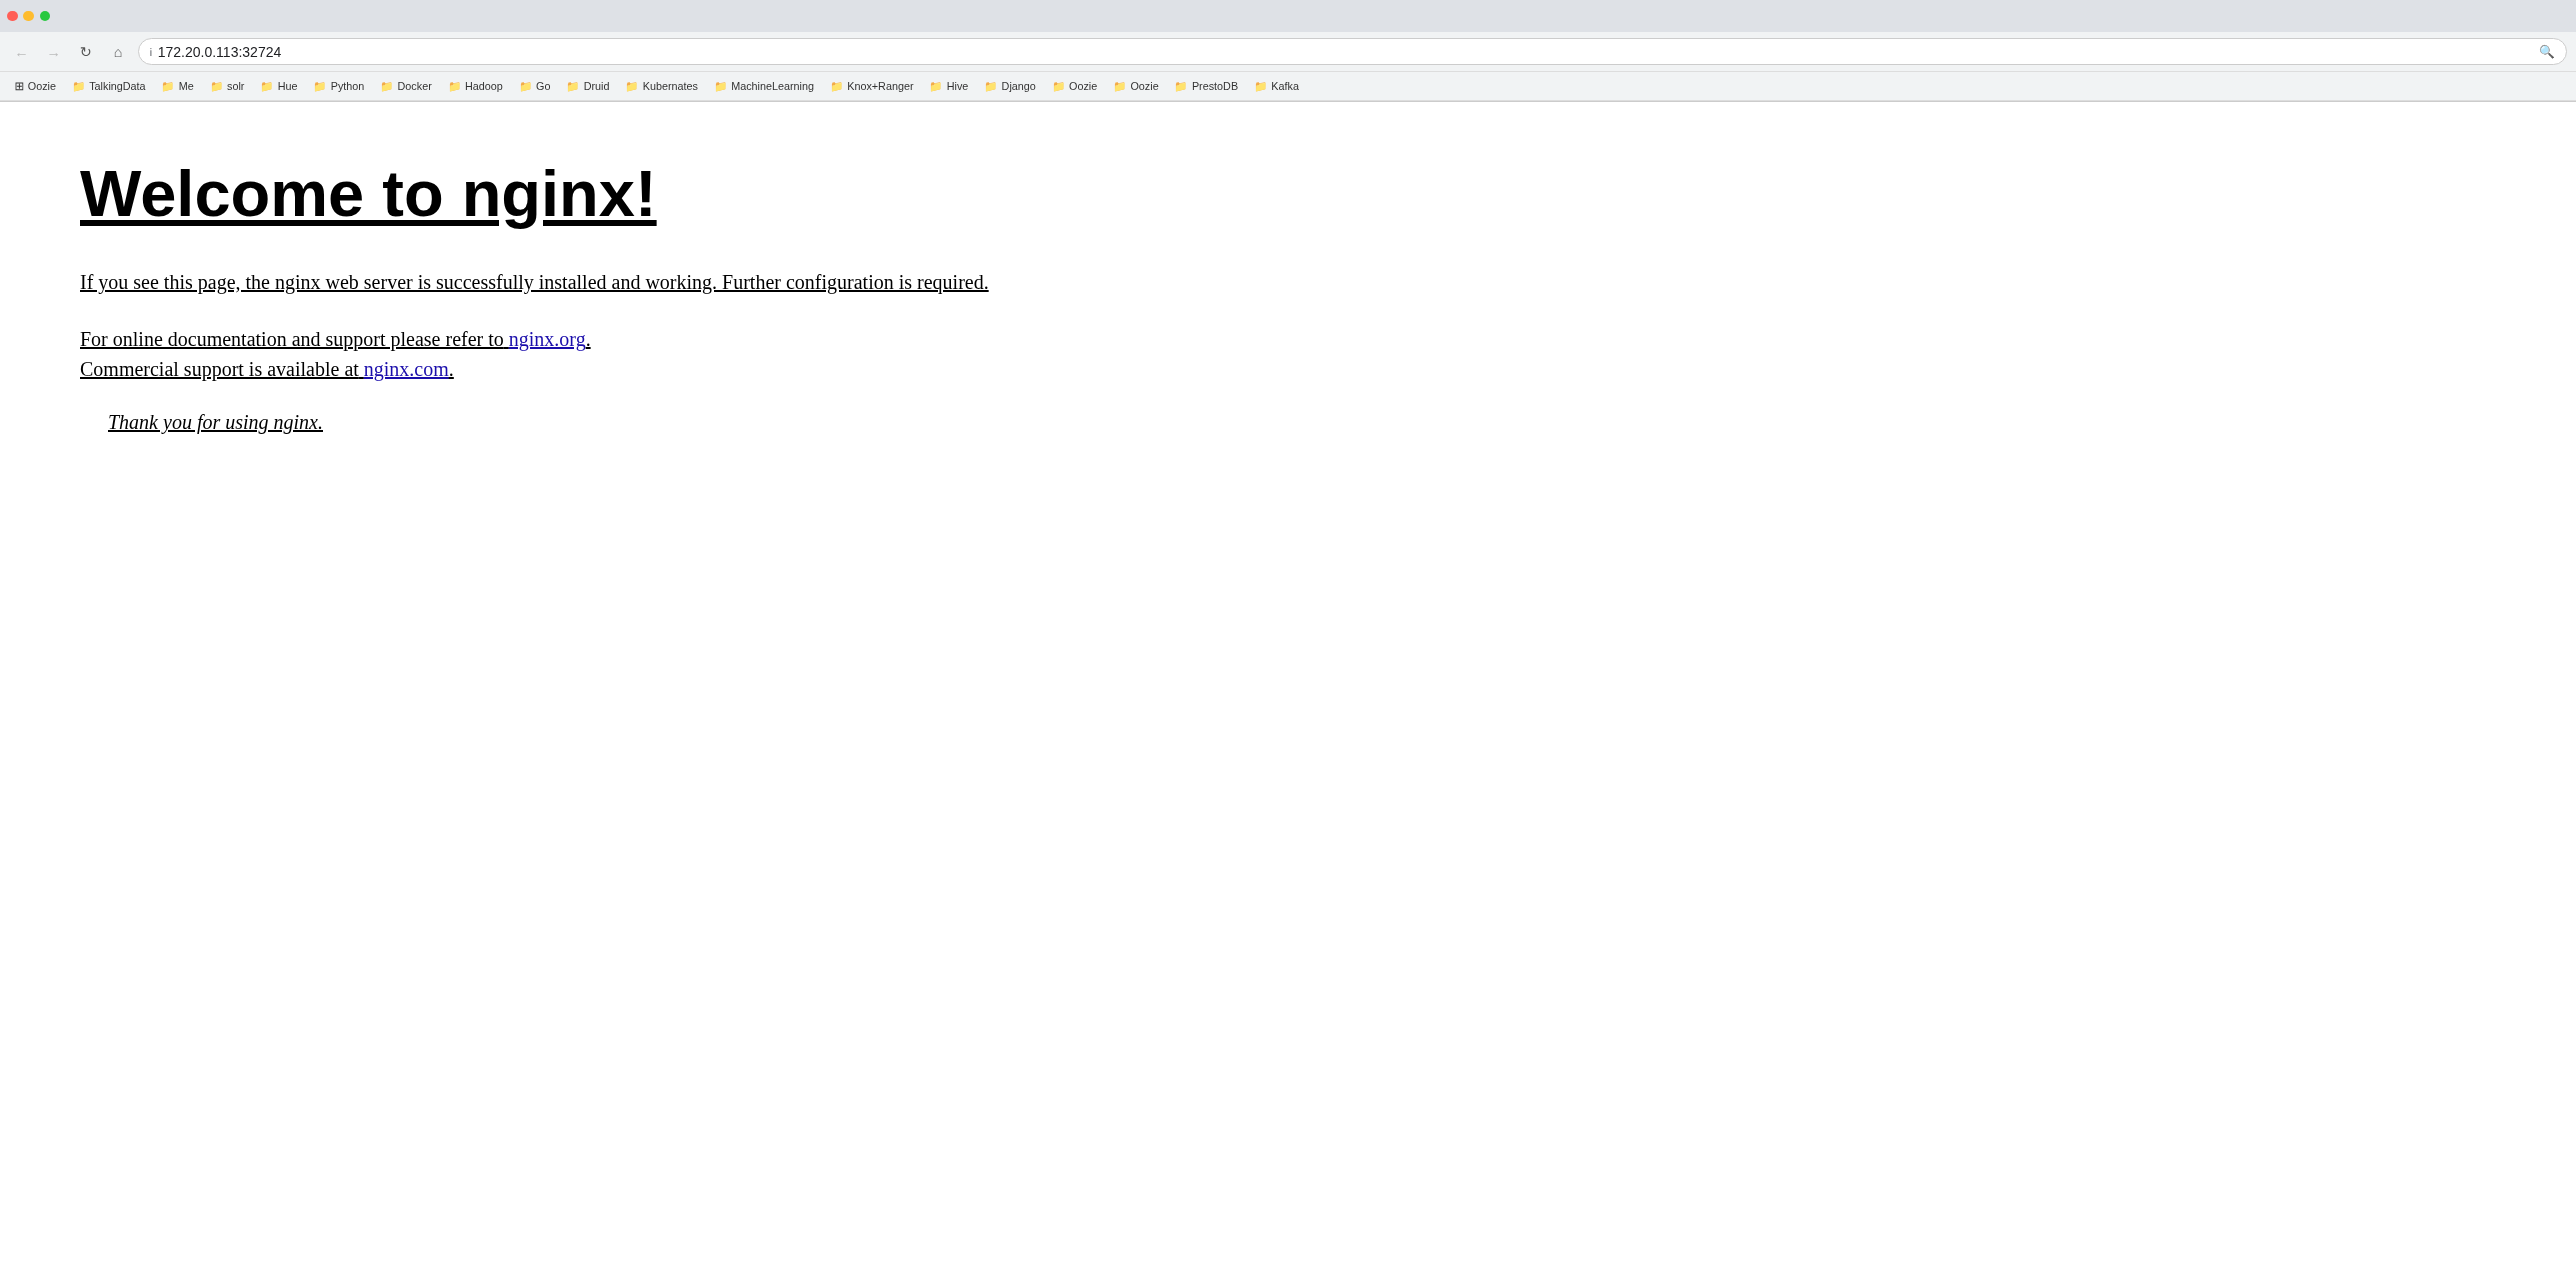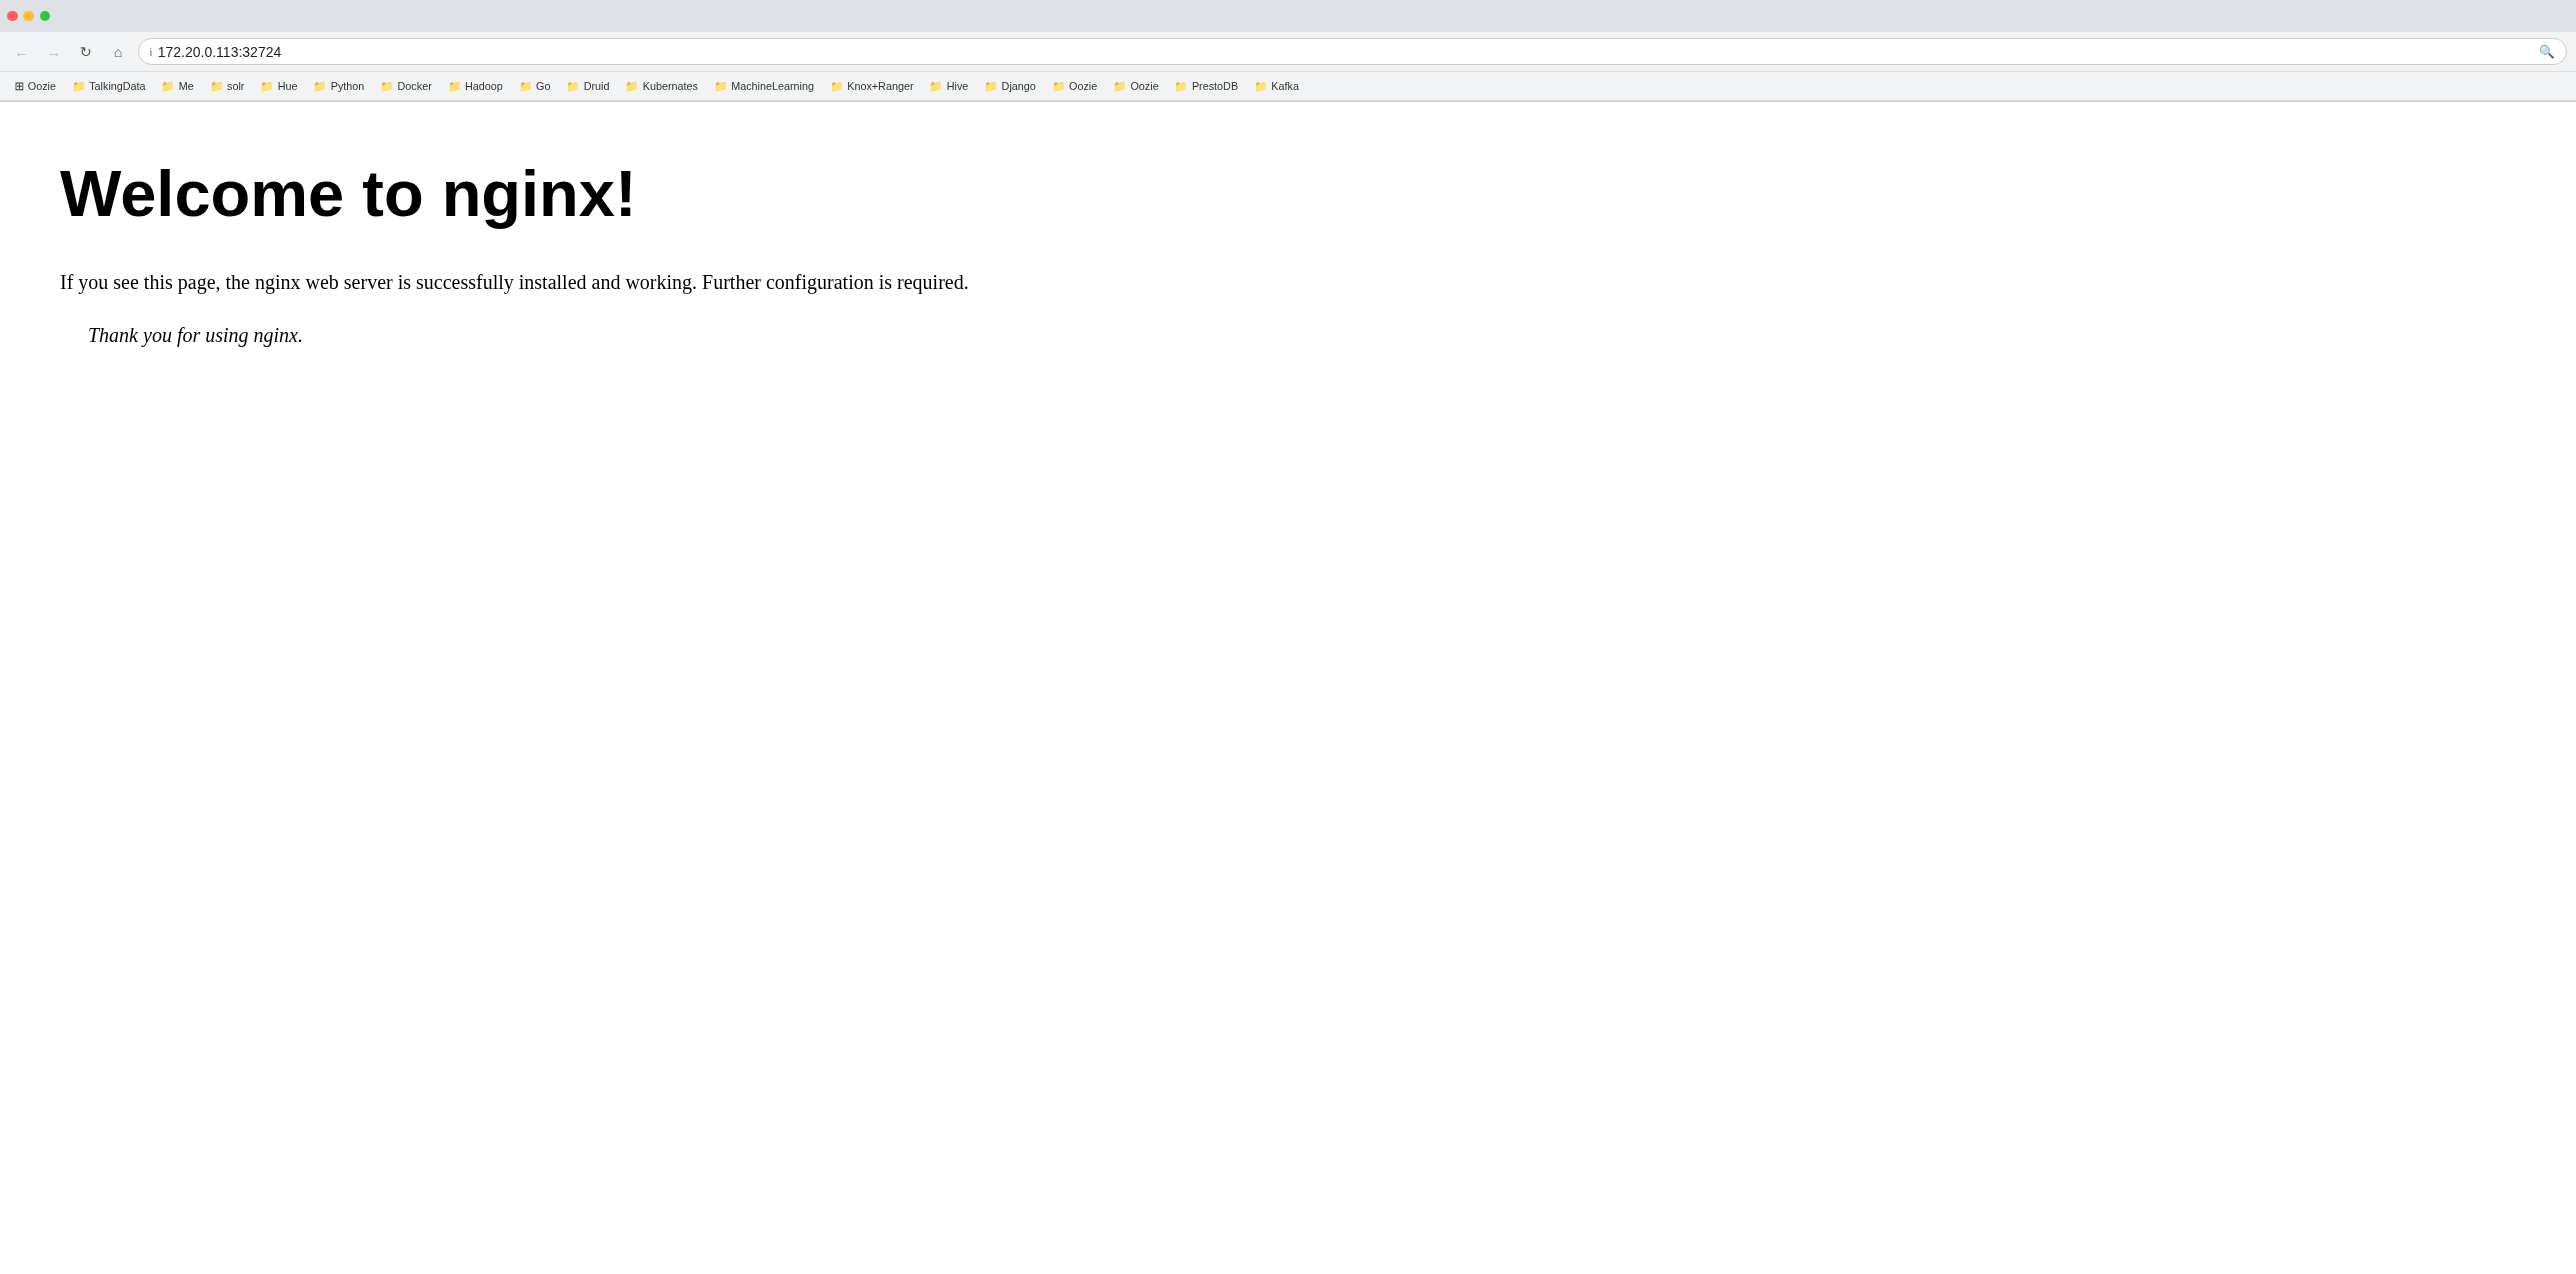--- a/index.html
+++ b/index.html
@@ -110,21 +110,22 @@
       cursor: pointer;
       font-size: 10.8px;
       color: #333;
       white-space: nowrap;
     }
 
     
     .page-content {
       background: white;
       min-height: calc(100vh - 101px);
-      padding: 54px 60px;
+      padding: 54px 80px;
+      text-decoration: underline;
     }
 
     .nginx-title {
       font-size: 65px;
       font-weight: 900;
       color: #000;
       margin-bottom: 36px;
       font-family: Arial, sans-serif;
     }
 
@@ -263,16 +264,22 @@
       <span>Kafka</span>
     </div>
   </div>
 </div>
 
 <div class="page-content">
   <h1 class="nginx-title">Welcome to nginx!</h1>
 
   <p class="nginx-para">If you see this page, the nginx web server is successfully installed and working. Further configuration is required.</p>
 
+  <p class="nginx-para">
+    <span>For online documentation and support please refer to</span>
+    <a class="nginx-link" href="#">nginx.org</a><span>.</span><br>
+    <span>Commercial support is available at</span>
+    <a class="nginx-link" href="#">nginx.com</a><span>.</span>
+  </p>
 
   <p class="nginx-thank">Thank you for using nginx.</p>
 </div>
 
 
 </body></html>

